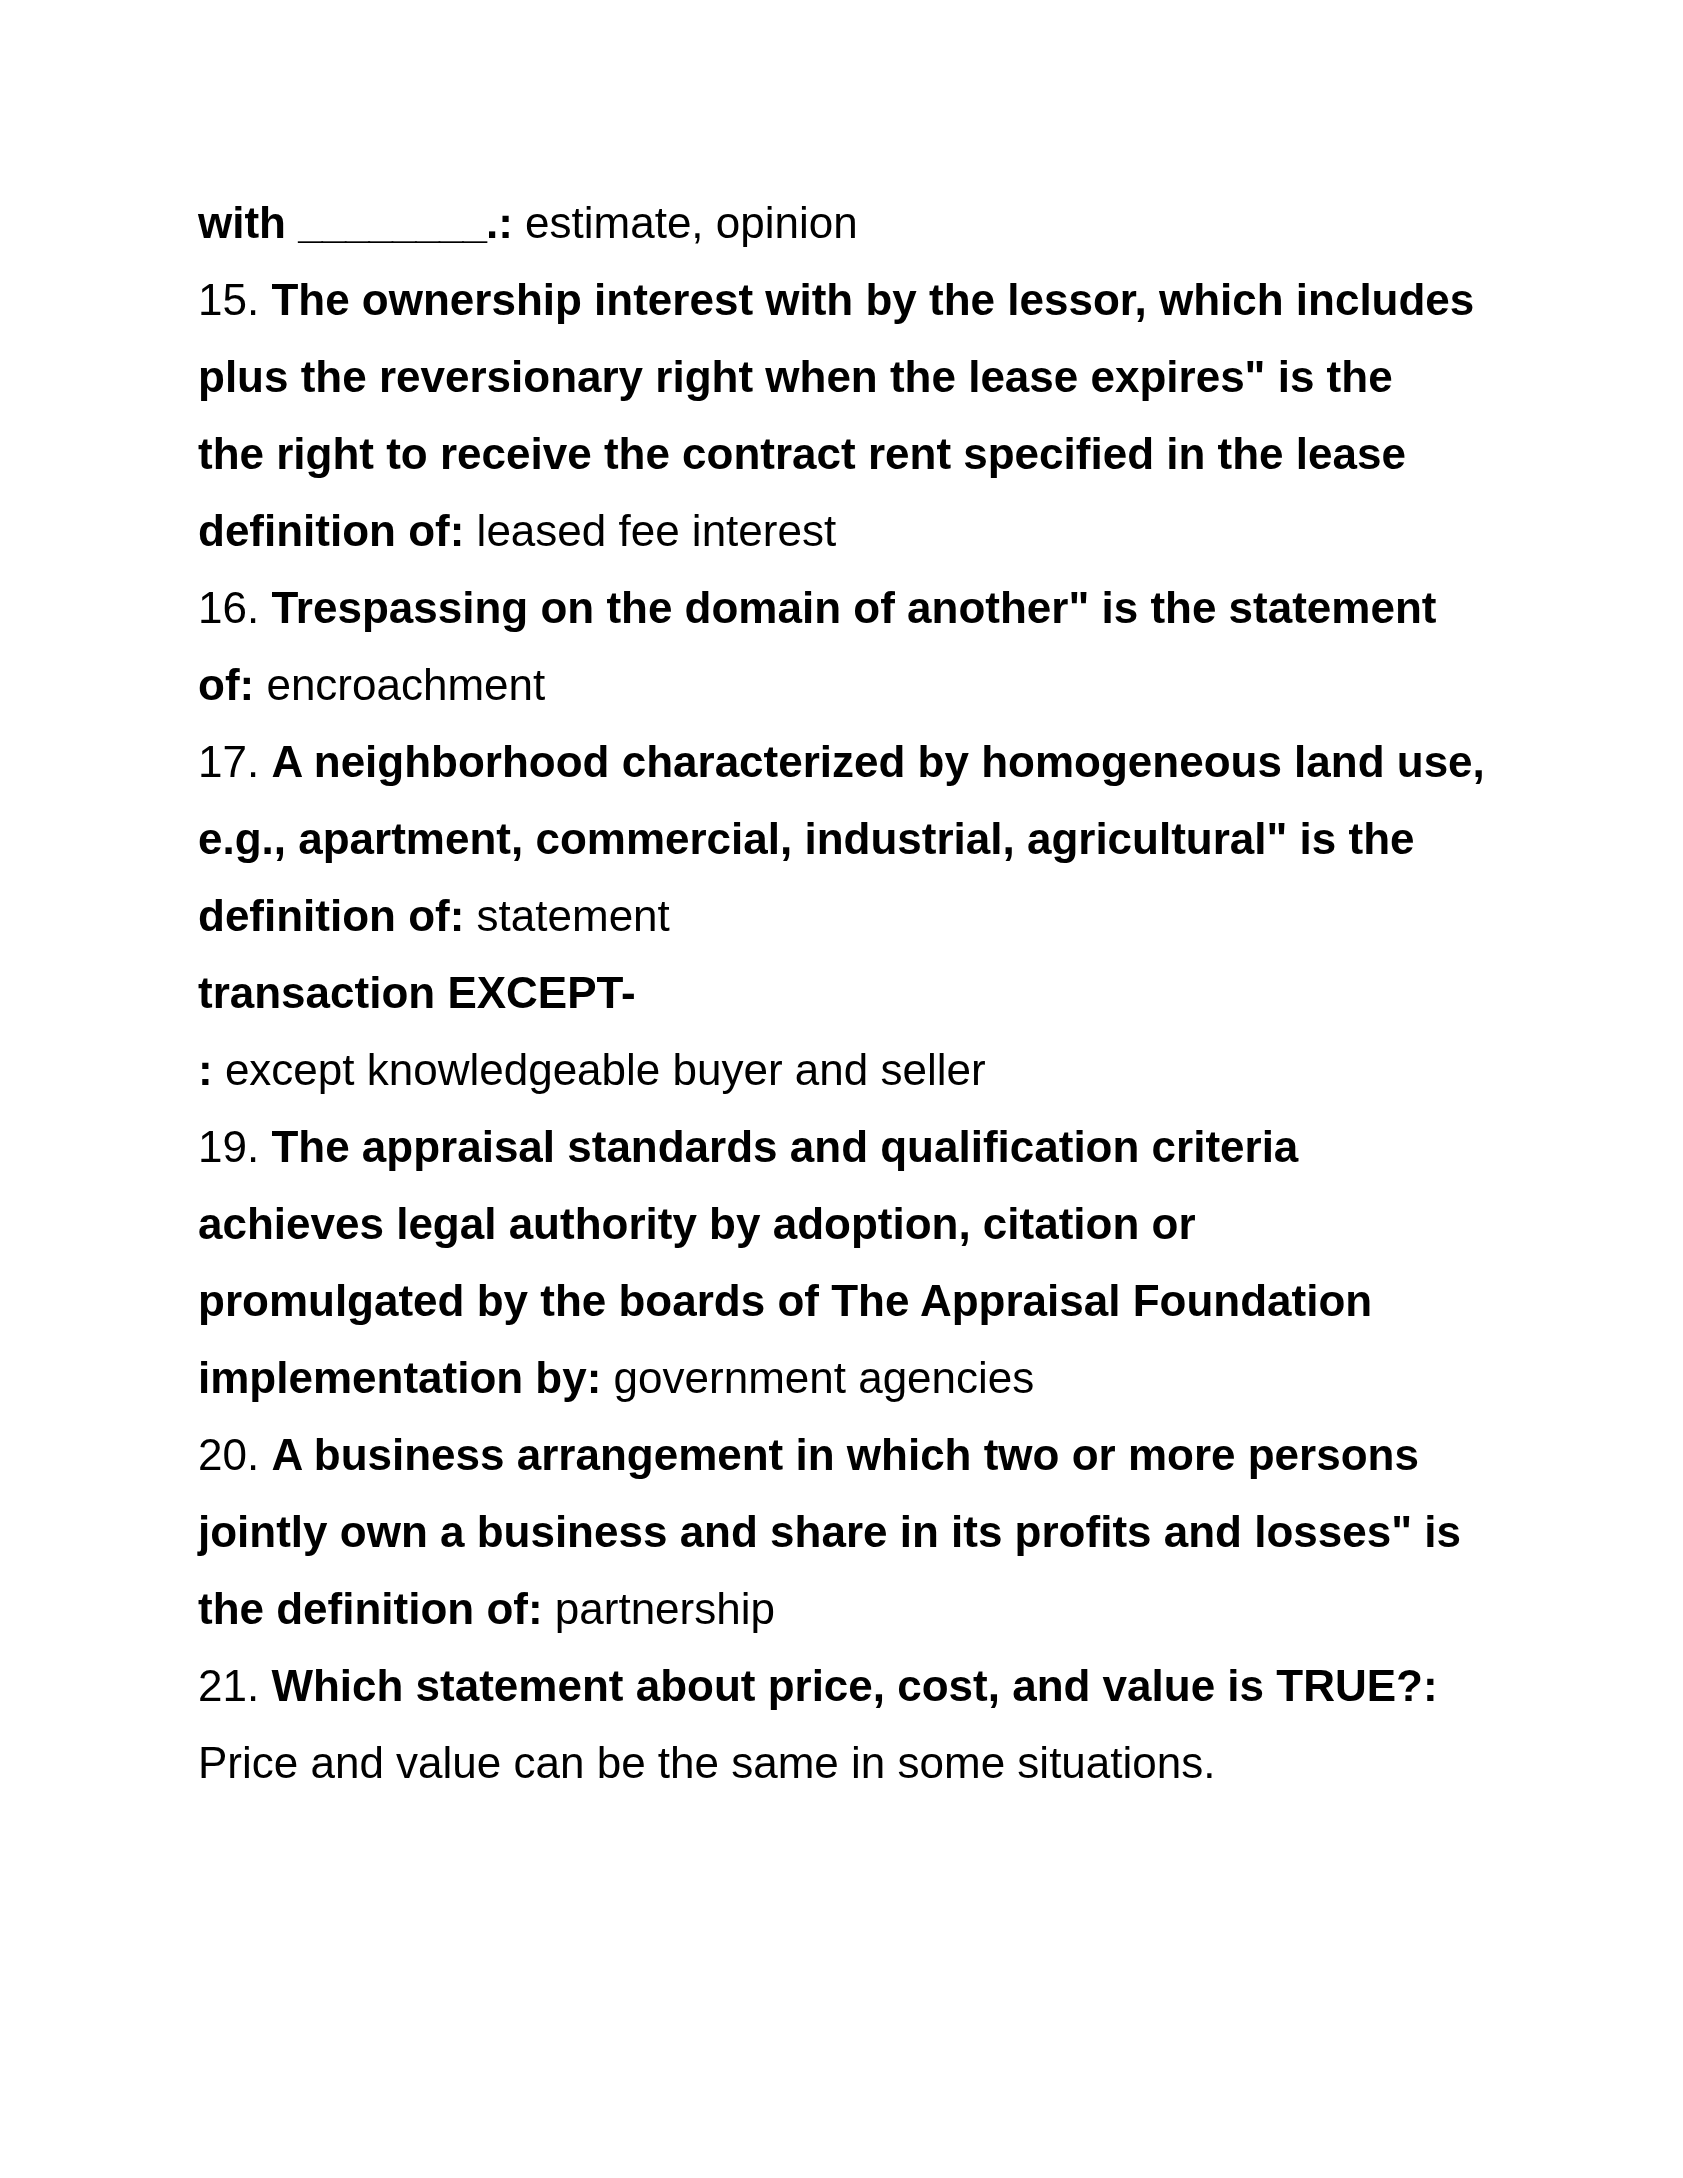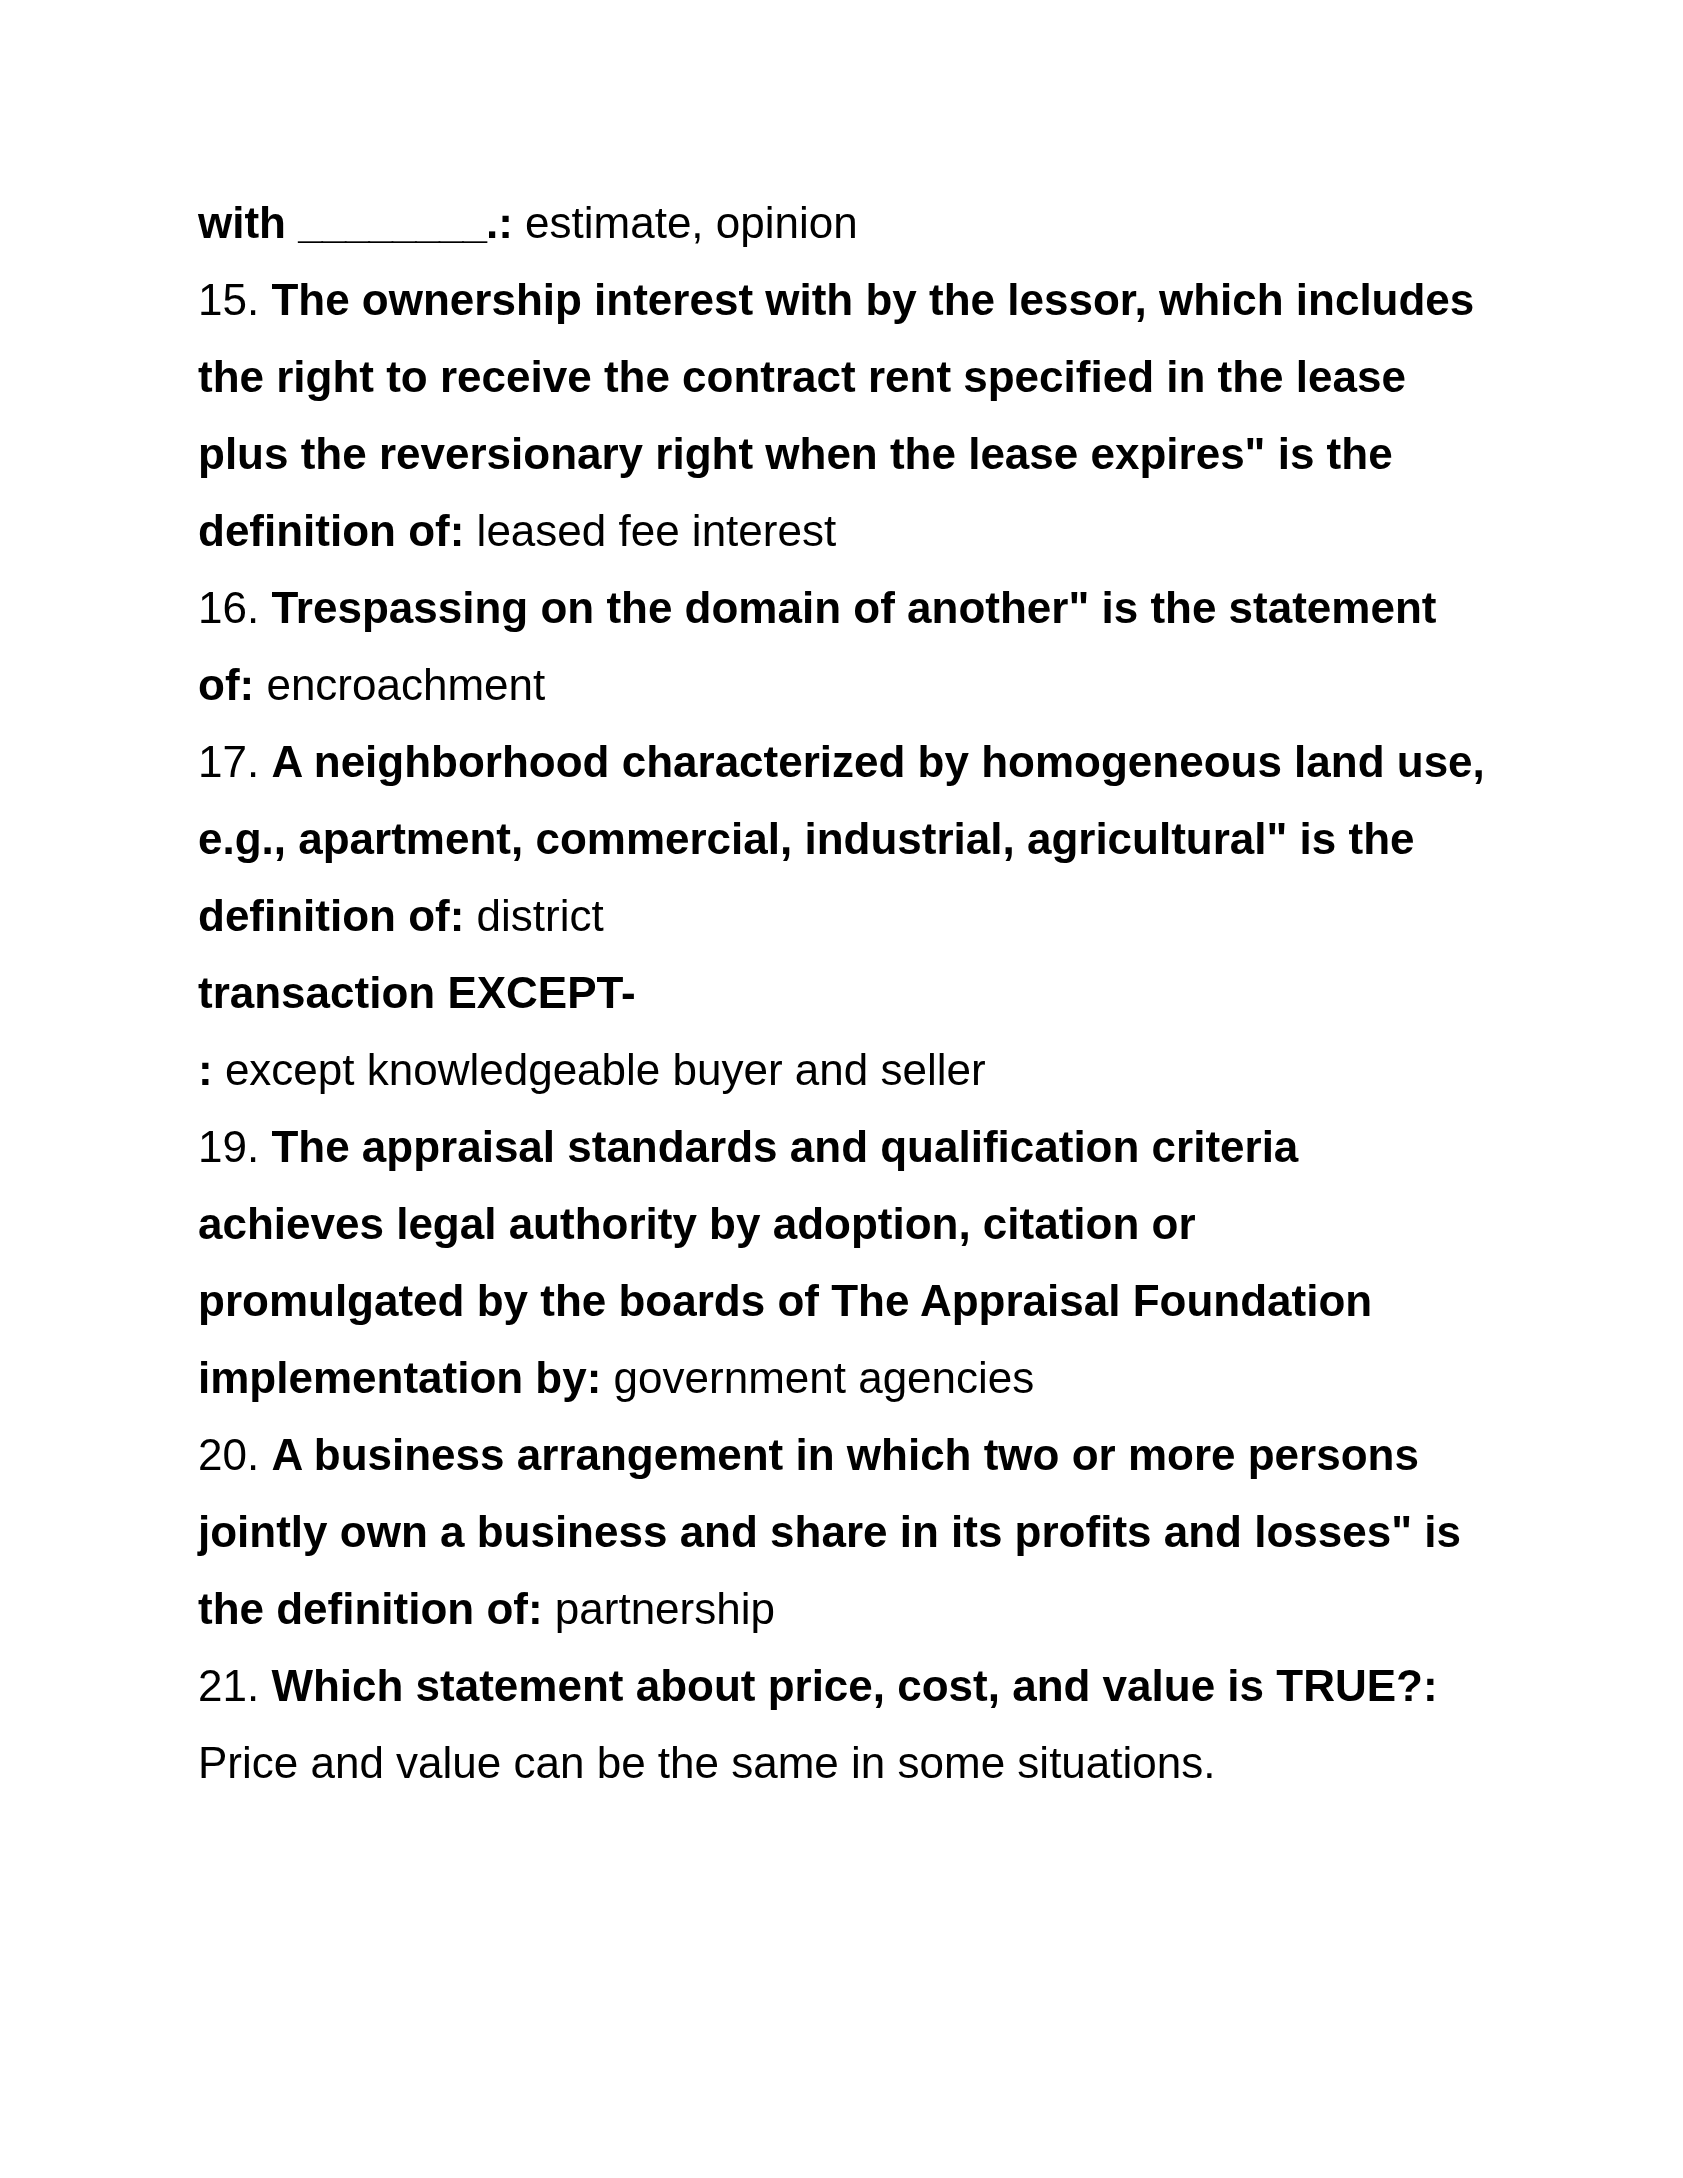--- a/index.html
+++ b/index.html
@@ -39,28 +39,28 @@
     letter-spacing: -1px;
   }
 </style>
 </head>
 <body>
 
 <div class="page">
   <div class="doc">
       <div class="line"><span class="seg-question">with </span><span class="seg-blank">________</span><span class="seg-question">.:</span><span class="seg-answer"> estimate, opinion</span></div>
       <div class="line"><span class="seg-number">15. </span><span class="seg-question">The ownership interest with by the lessor, which includes</span></div>
+      <div class="line"><span class="seg-question">plus the reversionary right when the lease expires" is the</span></div>
       <div class="line"><span class="seg-question">the right to receive the contract rent specified in the lease</span></div>
-      <div class="line"><span class="seg-question">plus the reversionary right when the lease expires" is the</span></div>
       <div class="line"><span class="seg-question">definition of:</span><span class="seg-answer"> leased fee interest</span></div>
       <div class="line"><span class="seg-number">16. </span><span class="seg-question">Trespassing on the domain of another" is the statement</span></div>
       <div class="line"><span class="seg-question">of:</span><span class="seg-answer"> encroachment</span></div>
       <div class="line"><span class="seg-number">17. </span><span class="seg-question">A neighborhood characterized by homogeneous land use,</span></div>
       <div class="line"><span class="seg-question">e.g., apartment, commercial, industrial, agricultural" is the</span></div>
-      <div class="line"><span class="seg-question">definition of:</span><span class="seg-answer"> district</span></div>
+      <div class="line"><span class="seg-question">definition of:</span><span class="seg-answer"> statement</span></div>
       <div class="line"><span class="seg-question">transaction EXCEPT-</span></div>
       <div class="line"><span class="seg-question">:</span><span class="seg-answer"> except knowledgeable buyer and seller</span></div>
       <div class="line"><span class="seg-number">19. </span><span class="seg-question">The appraisal standards and qualification criteria</span></div>
       <div class="line"><span class="seg-question">achieves legal authority by adoption, citation or</span></div>
       <div class="line"><span class="seg-question">promulgated by the boards of The Appraisal Foundation</span></div>
       <div class="line"><span class="seg-question">implementation by:</span><span class="seg-answer"> government agencies</span></div>
       <div class="line"><span class="seg-number">20. </span><span class="seg-question">A business arrangement in which two or more persons</span></div>
       <div class="line"><span class="seg-question">jointly own a business and share in its profits and losses" is</span></div>
       <div class="line"><span class="seg-question">the definition of:</span><span class="seg-answer"> partnership</span></div>
       <div class="line"><span class="seg-number">21. </span><span class="seg-question">Which statement about price, cost, and value is TRUE?:</span></div>

